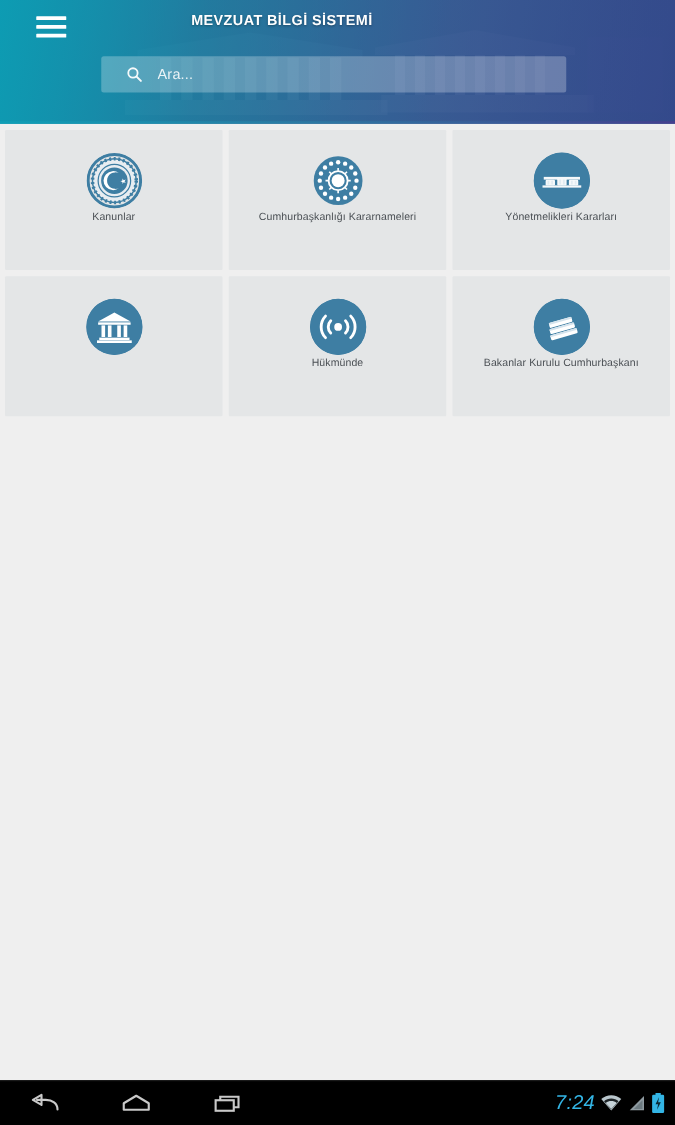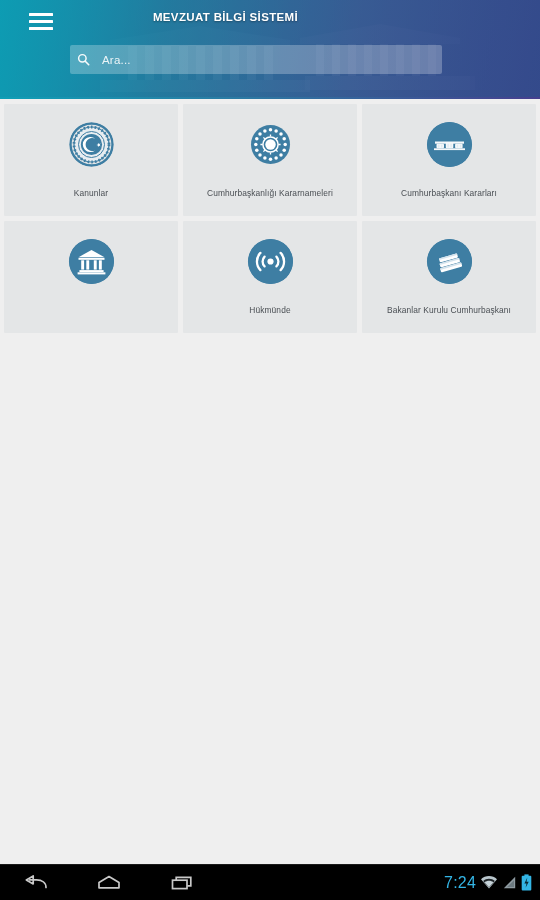--- a/index.html
+++ b/index.html
@@ -94,29 +94,29 @@
     color: #ffffff;
     font-size: 11.5px;
     letter-spacing: .35px;
     font-weight: 700;
     text-shadow: 0 1px 2px rgba(0,0,0,.35);
     z-index: 5;
   }
 
   .search-wrap {
     position: absolute;
-    left: 70px;
+    left: 81px;
     top: 45px;
     width: 372px;
     height: 29px;
     background: rgba(255,255,255,.26);
     border-radius: 2px;
     display: flex;
     align-items: center;
-    padding: 0 0 0 7px;
+    padding: 0 0 0 20px;
     z-index: 5;
   }
   .search-icon {
     width: 13px; height: 13px;
     flex: 0 0 13px;
     margin-right: 12px;
     opacity: .95;
   }
   .search-input {
     flex: 1 1 auto;
@@ -161,21 +161,21 @@
     border-radius: 50%;
     background: #3e7ea3;
     display: flex;
     align-items: center;
     justify-content: center;
     overflow: hidden;
   }
   .card-icon.plain { background: transparent; }
   .card-icon svg { display: block; }
   .card-label {
-    margin-top: 21px;
+    margin-top: 1px;
     width: 96%;
     text-align: center;
     font-size: 8.4px;
     line-height: 11.5px;
     color: #4a4f54;
     letter-spacing: .1px;
     padding: 0 3px;
   }
 
   
@@ -201,20 +201,21 @@
     width: 36px; height: 28px;
     display: flex; align-items: center; justify-content: center;
     cursor: pointer;
   }
   .status-area {
     margin-left: auto;
     margin-right: 8px;
     display: flex;
     align-items: center;
     gap: 4px;
+    font-style: italic;
   }
   .status-clock {
     color: #33b5e5;
     font-size: 16px;
     font-weight: 400;
     letter-spacing: .2px;
     font-family: "Liberation Sans", sans-serif;
   }
   .status-icon { display: flex; align-items: center; }
 </style>
@@ -347,21 +348,21 @@
             <g fill="#dce9f1" opacity=".8">
               <rect x="11" y="22.6" width="1.4" height="3"></rect>
               <rect x="14" y="22.6" width="1.4" height="3"></rect>
               <rect x="20.4" y="21.6" width="1.4" height="4"></rect>
               <rect x="23.4" y="21.6" width="1.4" height="4"></rect>
               <rect x="29.8" y="22.6" width="1.4" height="3"></rect>
               <rect x="32.8" y="22.6" width="1.4" height="3"></rect>
             </g>
           </svg>
         </div>
-        <div class="card-label">Cumhurbaşkanı Kararları</div>
+        <div class="card-label">Yönetmelikleri Kararları</div>
       </div>
 
 
       <div class="card">
         <div class="card-icon">
           <svg width="45" height="45" viewBox="0 0 45 45">
             <circle cx="22.5" cy="22.5" r="22.5" fill="#3e7ea3"></circle>
             <g fill="#ffffff">
               <path d="M22.5 11 9.5 18.2h26Z"></path>
               <rect x="9.5" y="18.9" width="26" height="1.9"></rect>

